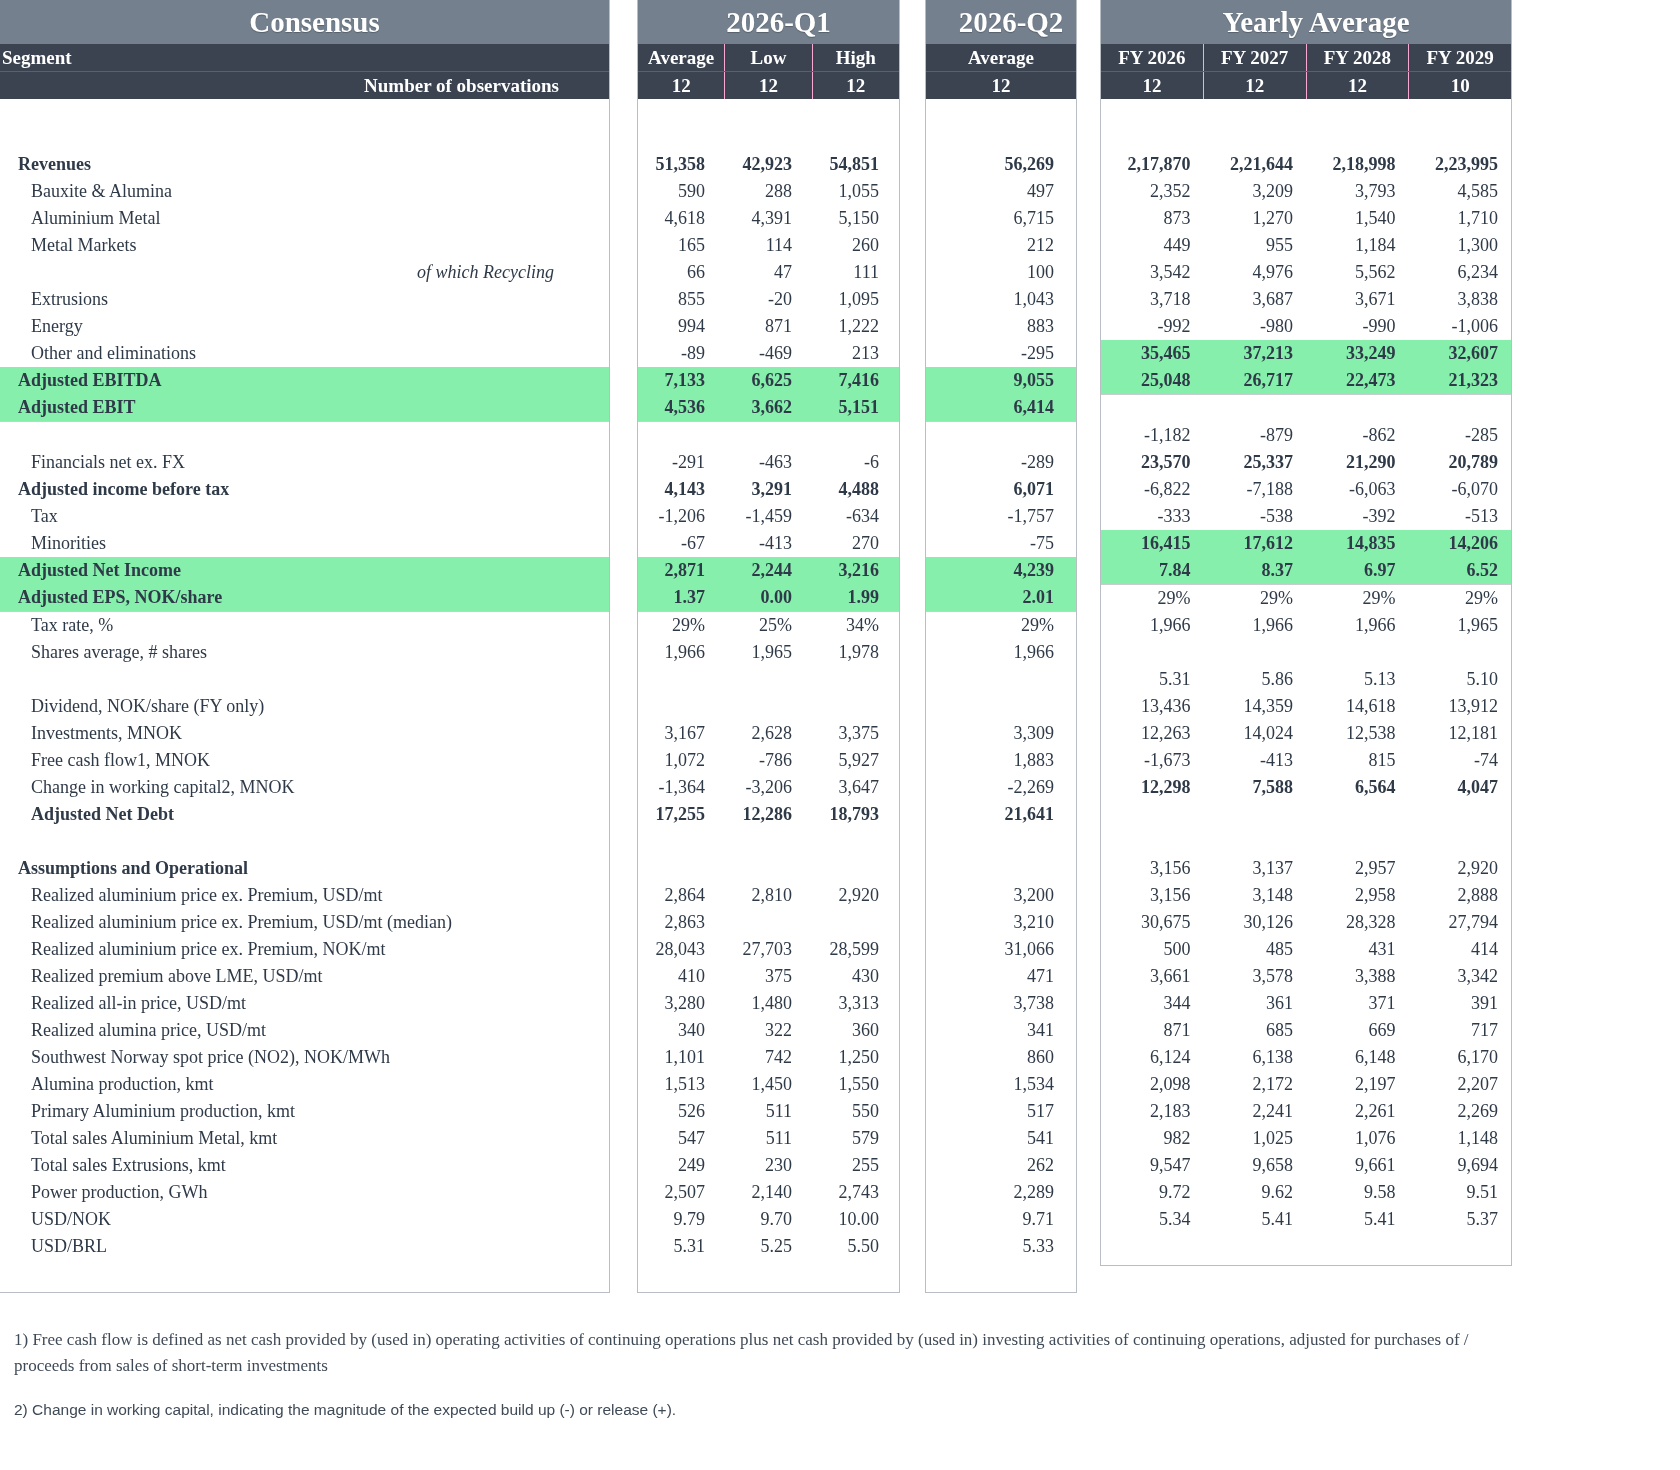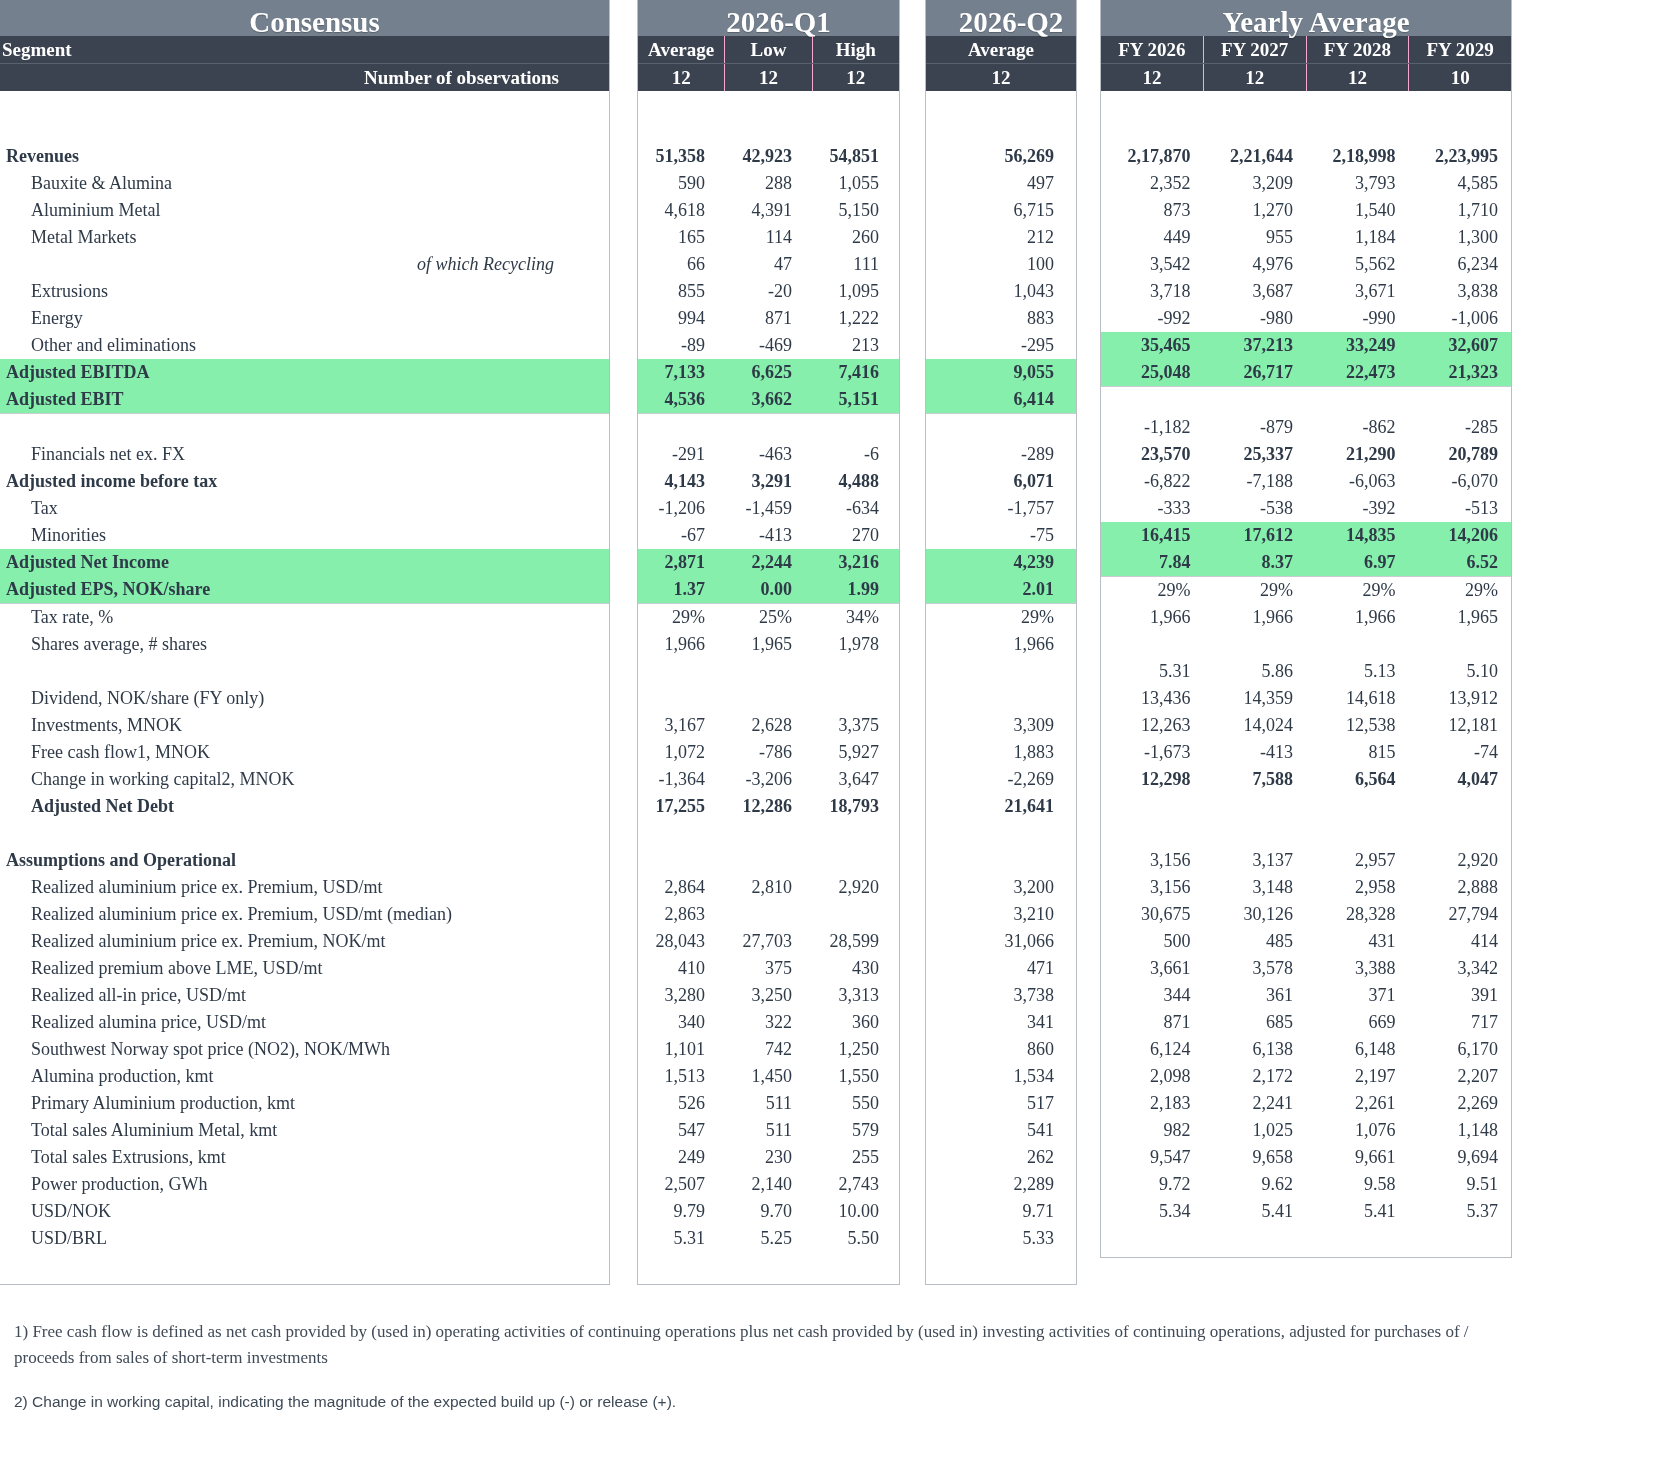--- a/index.html
+++ b/index.html
@@ -15,21 +15,21 @@
     box-sizing:border-box;
     border:1px solid #b9bec4;
     border-top:none;
     background:#ffffff;
   }
   .card-left{width:610px;border-left:none;}
   .card-q1{width:263px;margin-left:27px;}
   .card-q2{width:152px;margin-left:25px;}
   .card-fy{width:412px;margin-left:23px;}
   .band{
-    height:36px;line-height:44px;
+    height:44px;line-height:44px;
     background:#74808e;color:#ffffff;
     font-weight:bold;font-size:29px;text-align:center;
     text-shadow:0 1px 1px rgba(0,0,0,.25);
     padding-left:20px;
   }
   .subrow{
     background:#3b4350;color:#ffffff;
     height:27px;line-height:27px;
     font-weight:bold;font-size:19px;
     display:flex;
@@ -37,21 +37,21 @@
   .subrow.second{border-top:1px solid #59616e;}
   .subrow .hcell{flex:1;text-align:center;}
   .subrow .hcell + .hcell{border-left:1px solid #f9a8d4;}
   .subrow .seg{padding-left:2px;text-align:left;flex:1;}
   .subrow .obs-label{flex:1;text-align:right;padding-right:50px;padding-left:44px;}
   .body{padding:25px 0 32px 0;}
   .row{height:27px;line-height:27px;font-size:18px;display:flex;white-space:nowrap;}
   .row.shaded{background:#86efac;}
   .row.shade-end{border-bottom:1px solid #c9cdd3;}
   .row.r-bold{font-weight:bold;}
-  .lbl{flex:1;padding-left:6px;overflow:hidden;}
+  .lbl{flex:1;padding-left:18px;overflow:hidden;}
   .r-indent .lbl{padding-left:31px;}
   .r-italic .lbl{font-style:italic;text-align:right;padding-right:55px;}
   .val{text-align:right;box-sizing:border-box;}
   .card-q1 .val{width:87.6px;padding-right:20px;}
   .card-q2 .val{width:100%;padding-right:22px;}
   .card-fy .val{width:103px;padding-right:13px;}
   .footnotes{margin-top:34px;padding-left:14px;}
   .fn1{font-size:17px;color:#3f4a57;width:1490px;line-height:26px;margin-bottom:22px;}
   .fn2{font-family:"Liberation Sans","DejaVu Sans",sans-serif;font-size:15.5px;color:#3f4a57;}
 </style>
@@ -343,21 +343,21 @@
             <span class="val">27,703</span>
             <span class="val">28,599</span>
           </div>
           <div class="row r-indent">
             <span class="val">410</span>
             <span class="val">375</span>
             <span class="val">430</span>
           </div>
           <div class="row r-indent">
             <span class="val">3,280</span>
-            <span class="val">3,250</span>
+            <span class="val">1,480</span>
             <span class="val">3,313</span>
           </div>
           <div class="row r-indent">
             <span class="val">340</span>
             <span class="val">322</span>
             <span class="val">360</span>
           </div>
           <div class="row r-indent">
             <span class="val">1,101</span>
             <span class="val">742</span>

